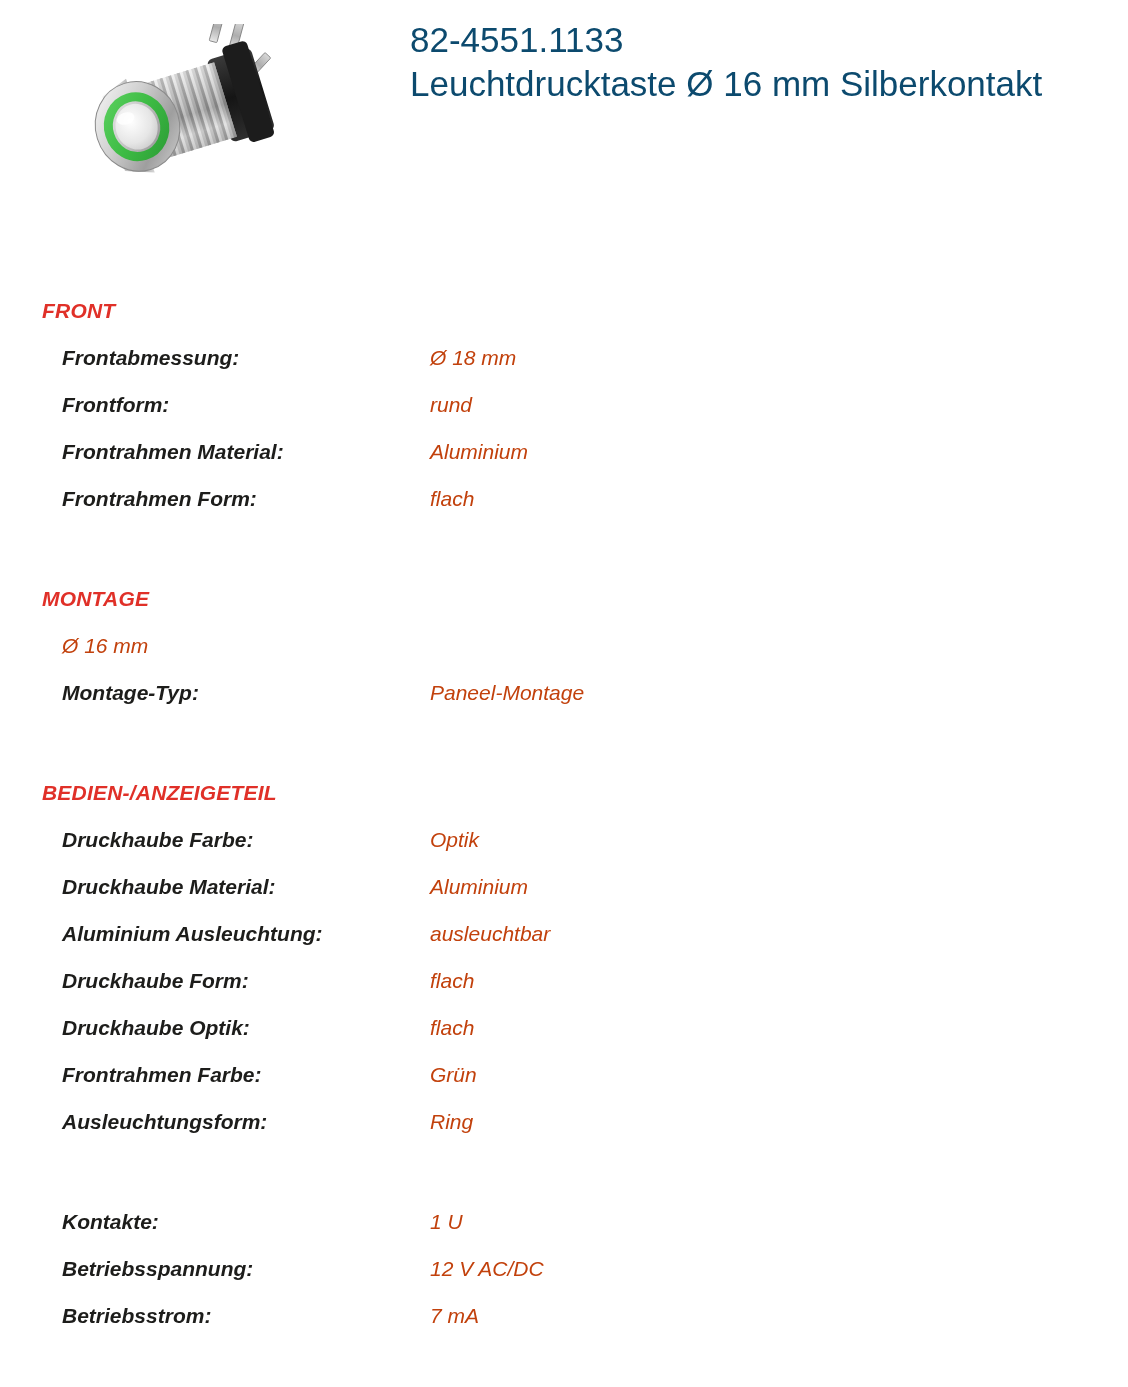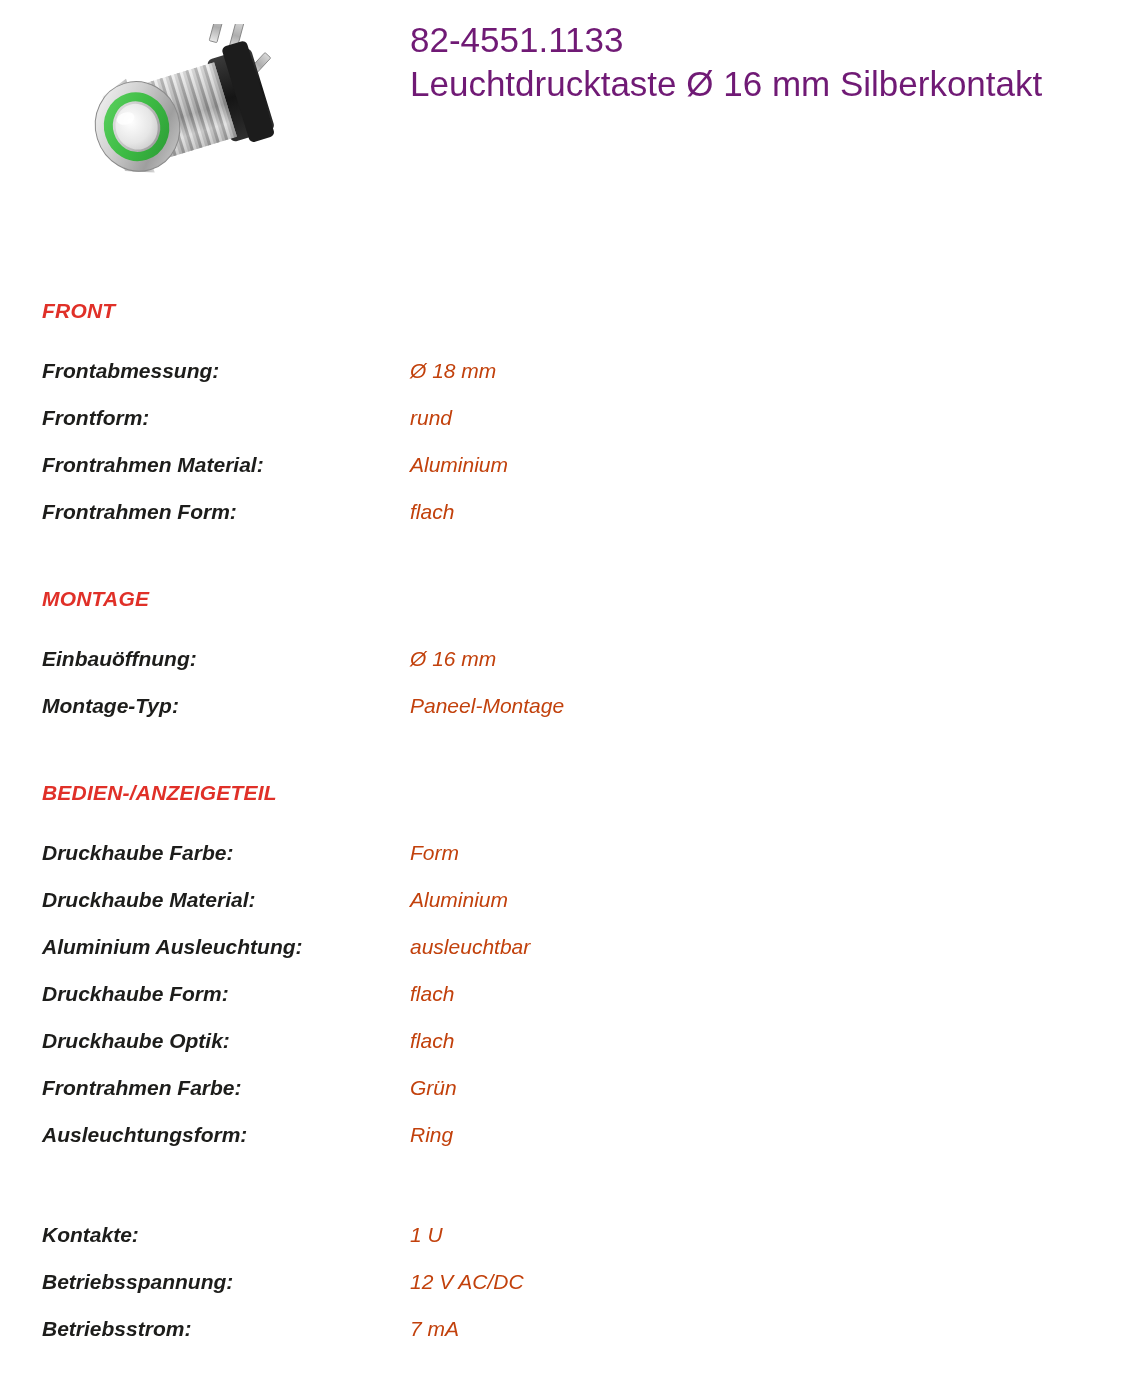--- a/index.html
+++ b/index.html
@@ -33,21 +33,21 @@
   .title-block {
     position: absolute;
     left: 410px;
     top: 18px;
     right: 10px;
   }
   .title-line {
     font-size: 35px;
     line-height: 44px;
     font-weight: 400;
-    color: #701a75;
+    color: #0c4a6e;
     letter-spacing: 0px;
     white-space: nowrap;
   }
   
   .specs {
     position: absolute;
     left: 42px;
     top: 300px;
     right: 20px;
   }
@@ -56,21 +56,22 @@
     margin: 0 0 25px 0;
     font-size: 21px;
     line-height: 22px;
     font-weight: 700;
     color: #e03028;
     letter-spacing: 0.2px;
   }
   .spec-row {
     display: flex;
     height: 47px;
-    align-items: center;
+    align-items: flex-start;
+    margin-left: 20px;
   }
   .spec-label {
     width: 368px;
     flex: 0 0 368px;
     font-size: 21px;
     line-height: 22px;
     font-weight: 700;
     color: #1d1d1b;
   }
   .spec-value {
@@ -176,33 +177,32 @@
           <div class="spec-value">Aluminium</div>
         </div>
         <div class="spec-row">
           <div class="spec-label">Frontrahmen Form:</div>
           <div class="spec-value">flach</div>
         </div>
       </section>
       <section class="spec-section">
         <h2 class="sec-heading">MONTAGE</h2>
         <div class="spec-row">
-          <div class="spec-label">Einbauöffnung:</div>
           <div class="spec-value">Ø 16 mm</div>
         </div>
         <div class="spec-row">
           <div class="spec-label">Montage-Typ:</div>
           <div class="spec-value">Paneel-Montage</div>
         </div>
       </section>
       <section class="spec-section">
         <h2 class="sec-heading">BEDIEN-/ANZEIGETEIL</h2>
         <div class="spec-row">
           <div class="spec-label">Druckhaube Farbe:</div>
-          <div class="spec-value">Form</div>
+          <div class="spec-value">Optik</div>
         </div>
         <div class="spec-row">
           <div class="spec-label">Druckhaube Material:</div>
           <div class="spec-value">Aluminium</div>
         </div>
         <div class="spec-row">
           <div class="spec-label">Aluminium Ausleuchtung:</div>
           <div class="spec-value">ausleuchtbar</div>
         </div>
         <div class="spec-row">

